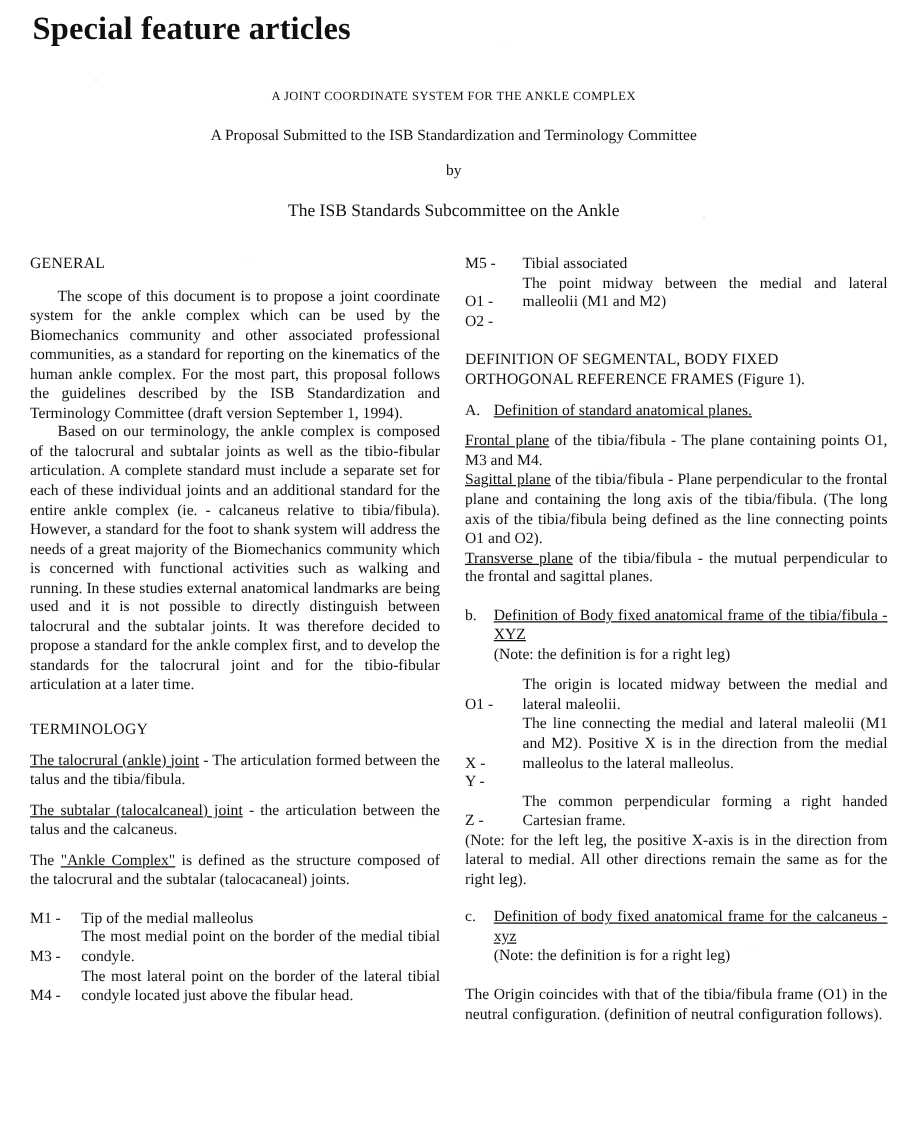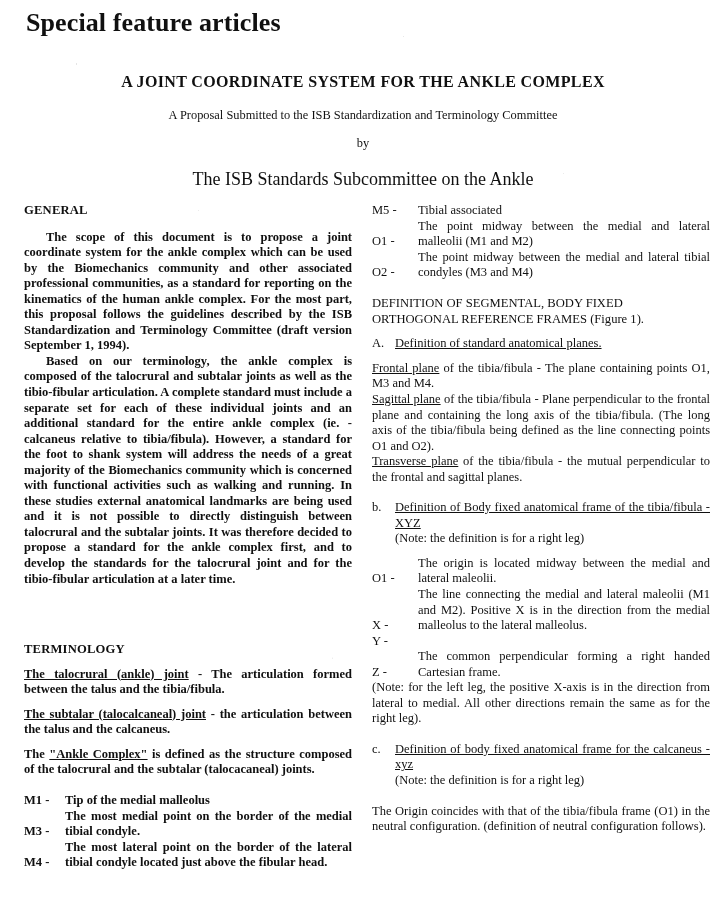--- a/index.html
+++ b/index.html
@@ -37,59 +37,59 @@
   }
 
   .title-block {
     position: absolute;
     left: 40px;
     top: 72px;
     width: 646px;
     text-align: center;
   }
   .doc-title {
-    font-size: 16px;
-    font-weight: bold;
+    font-size: 10px;
+    font-weight: normal;
     letter-spacing: 0.35px;
     margin: 0 0 17px 0;
     line-height: 1.2;
   }
   .doc-sub {
     font-size: 12.4px;
     margin: 0 0 13px 0;
     line-height: 1.2;
   }
   .doc-by {
     font-size: 12.4px;
     margin: 0 0 13px 0;
     line-height: 1.2;
   }
   .doc-auth {
-    font-size: 18px;
+    font-size: 14px;
     margin: 18px;
     line-height: 1.2;
     text-align: center;
   }
 
   
   .col {
     position: absolute;
     top: 203px;
     font-size: 12.5px;
     line-height: 15.55px;
   }
-  .col-left  { left: 24px;  width: 328px; font-weight: bold; }
+  .col-left  { left: 24px;  width: 328px; }
   .col-right { left: 372px; width: 338px; }
 
   .sec-head {
     margin: 0 0 11px 0;
     font-size: 12.6px;
     letter-spacing: 0.2px;
   }
-  .sec-head.tight { margin-bottom: 9px; margin-top: 35px; }
+  .sec-head.tight { margin-bottom: 9px; }
 
   p.body {
     margin: 0;
     text-align: justify;
     text-indent: 22px;
     hyphens: none;
   }
   p.body.noind { text-indent: 0; }
 
   .gap-s  { height: 9px; }
@@ -221,21 +221,20 @@
     <div class="defrow">
       <span class="lab">M5 -</span>
       <span class="txt nojust">Tibial associated</span>
     </div>
     <div class="defrow">
       <span class="lab">O1 -</span>
       <span class="txt">The point midway between the medial and lateral malleolii (M1 and M2)</span>
     </div>
     <div class="defrow">
       <span class="lab">O2 -</span>
-      <span class="txt">The point midway between the medial and lateral tibial condyles (M3 and M4)</span>
     </div>
 
     <div class="gap-m"></div>
 
     <div class="blockhead">DEFINITION OF SEGMENTAL, BODY FIXED</div>
     <div class="blockhead">ORTHOGONAL REFERENCE FRAMES (Figure 1).</div>
 
     <div class="gap-s"></div>
 
     <div class="lettered">

